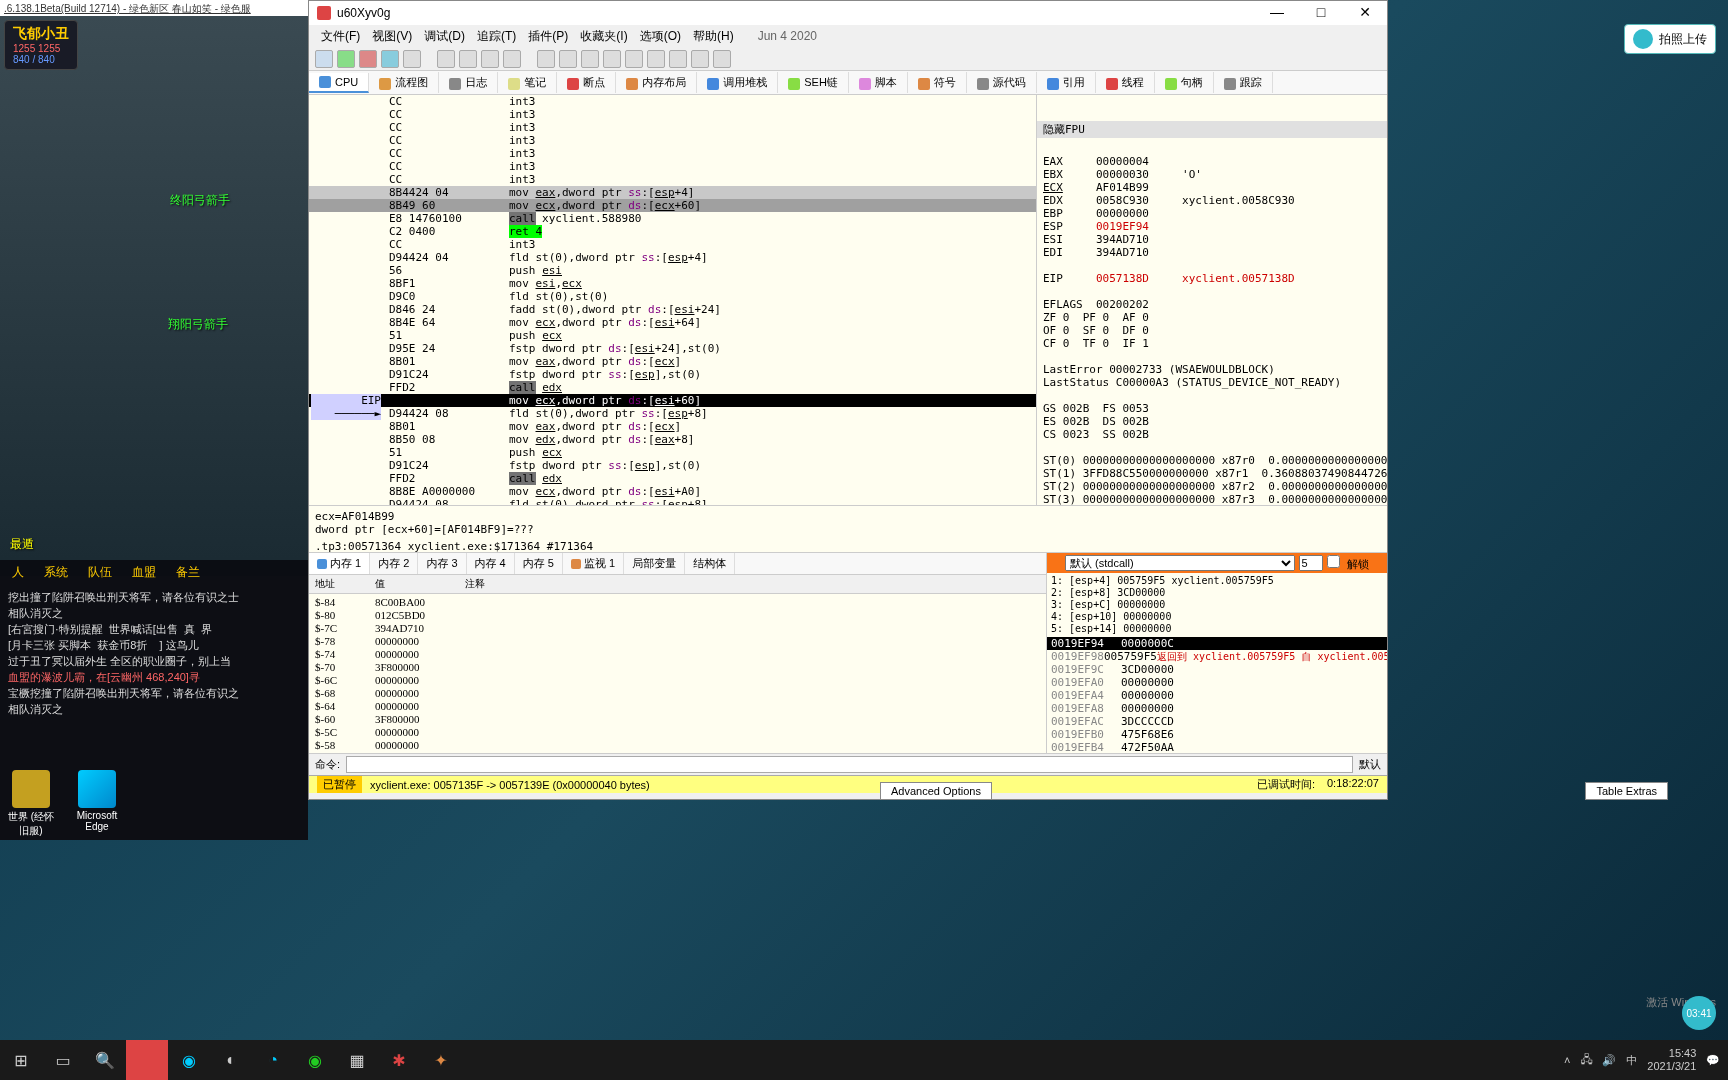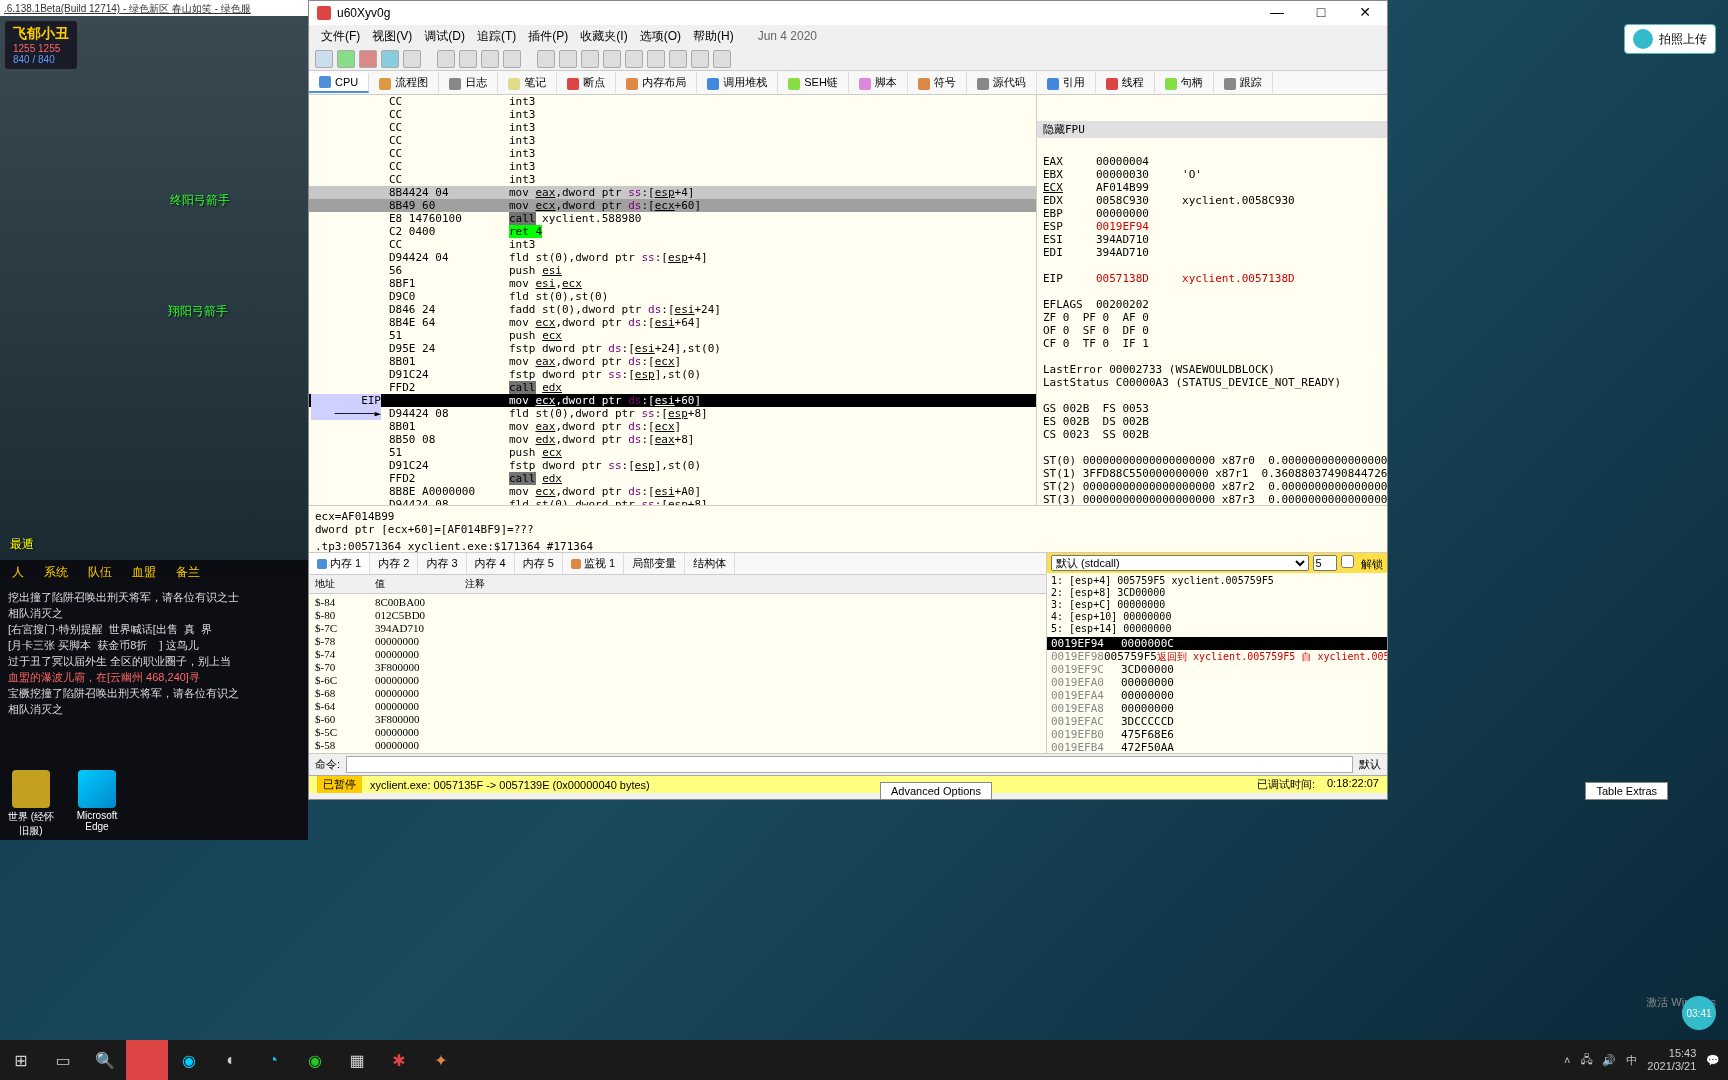--- a/index.html
+++ b/index.html
@@ -48,21 +48,21 @@
 .mem-panel { flex:1; display:flex; flex-direction:column; border-right:1px solid #ccc; }
 .mem-tabs { display:flex; background:#f8f8f8; height:22px; border-bottom:1px solid #ccc; }
 .mem-tab { padding:3px 8px; font-size:11px; border-right:1px solid #ddd; display:flex; align-items:center; gap:3px; }
 .mem-tab.active { background:#fff; }
 .mem-hdr { display:flex; background:#f0f0f0; font-size:10px; padding:2px 6px; border-bottom:1px solid #ccc; }
 .mem-body { flex:1; background:#fffef0; font-family:Liberation Serif, serif; font-size:11px; line-height:13px; padding:2px 6px; overflow:hidden; }
 .mem-row { display:flex; }
 .mem-addr { width:60px; }
 .mem-val { width:90px; }
 .stack-panel { width:340px; background:#fffef0; font-family:Consolas,monospace; font-size:11px; line-height:13px; overflow:hidden; }
-.stack-call { background:#fde047; padding:2px 4px; display:flex; gap:4px; }
+.stack-call { background:#f97316; padding:2px 18px; display:flex; gap:4px; }
 .stack-row { display:flex; padding:0 4px; white-space:pre; }
 .stack-row.cur { background:#000; color:#fff; }
 .stk-addr { width:70px; }
 .stk-val { width:75px; }
 .stk-cmt { color:#cc0000; font-size:10px; }
 .dbg-cmd { display:flex; background:#f0f0f0; height:22px; align-items:center; padding:0 6px; border-top:1px solid #ccc; font-size:11px; }
 .dbg-cmd input { flex:1; border:1px solid #aaa; height:17px; font-size:11px; padding:0 4px; margin:0 6px; }
 .dbg-status { background:#ffff80; height:18px; display:flex; align-items:center; padding:0 8px; font-size:11px; border-top:1px solid #aaa; }
 .status-paused { background:#ffcc00; padding:1px 6px; margin-right:8px; }
 .dbg-status-right { margin-left:auto; display:flex; gap:12px; }
@@ -89,21 +89,21 @@
 
   <div class="game-window">
     <div class="game-title">.6.138.1Beta(Build 12714) - 绿色新区 春山如笑 - 绿色服</div>
     <div class="game-scene">
       <div class="player-hud">
         <div class="player-name">飞郁小丑</div>
         <div class="hp-bar">1255  1255</div>
         <div class="mp-bar">840 / 840</div>
       </div>
       <div class="npc" style="top:176px;left:170px">终阳弓箭手</div>
-      <div class="npc" style="top:287px;left:168px">翔阳弓箭手</div>
+      <div class="npc" style="top:300px;left:168px">翔阳弓箭手</div>
       <div class="npc" style="top:520px;left:10px;color:#ffff00">最遁</div>
     </div>
     <div class="game-bottom">
       <div class="game-tabs">
         <span class="game-tab">人</span>
         <span class="game-tab">系统</span>
         <span class="game-tab">队伍</span>
         <span class="game-tab">血盟</span>
         <span class="game-tab">备兰</span>
       </div>

